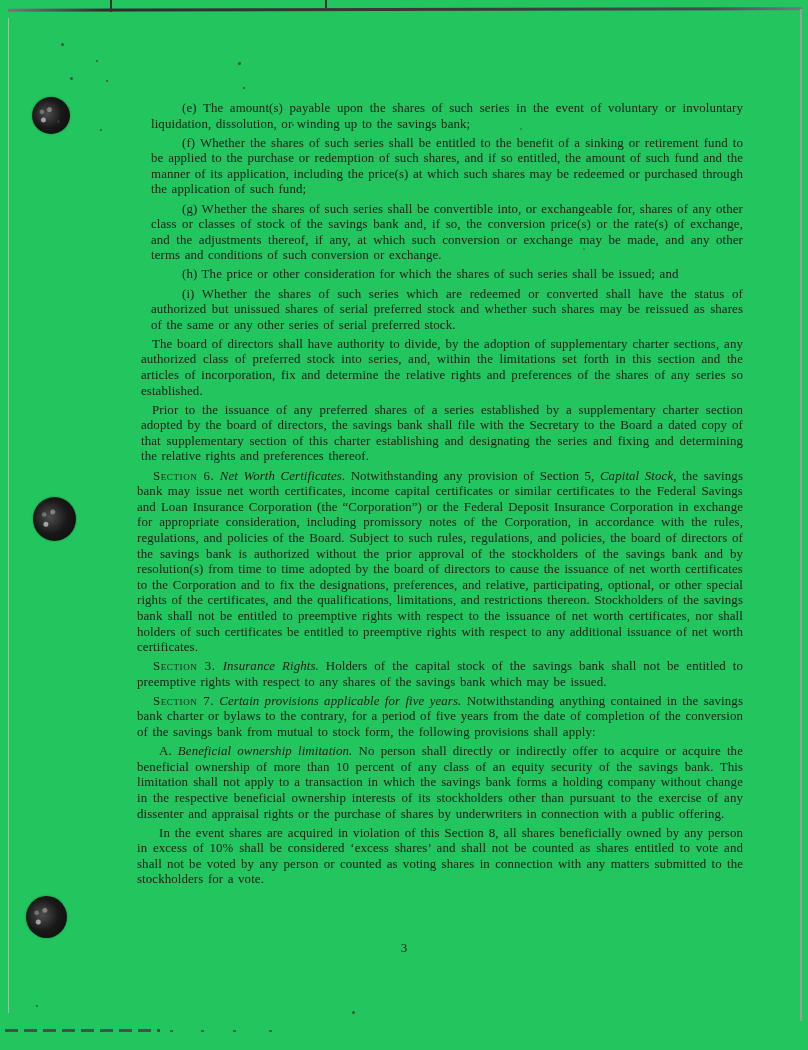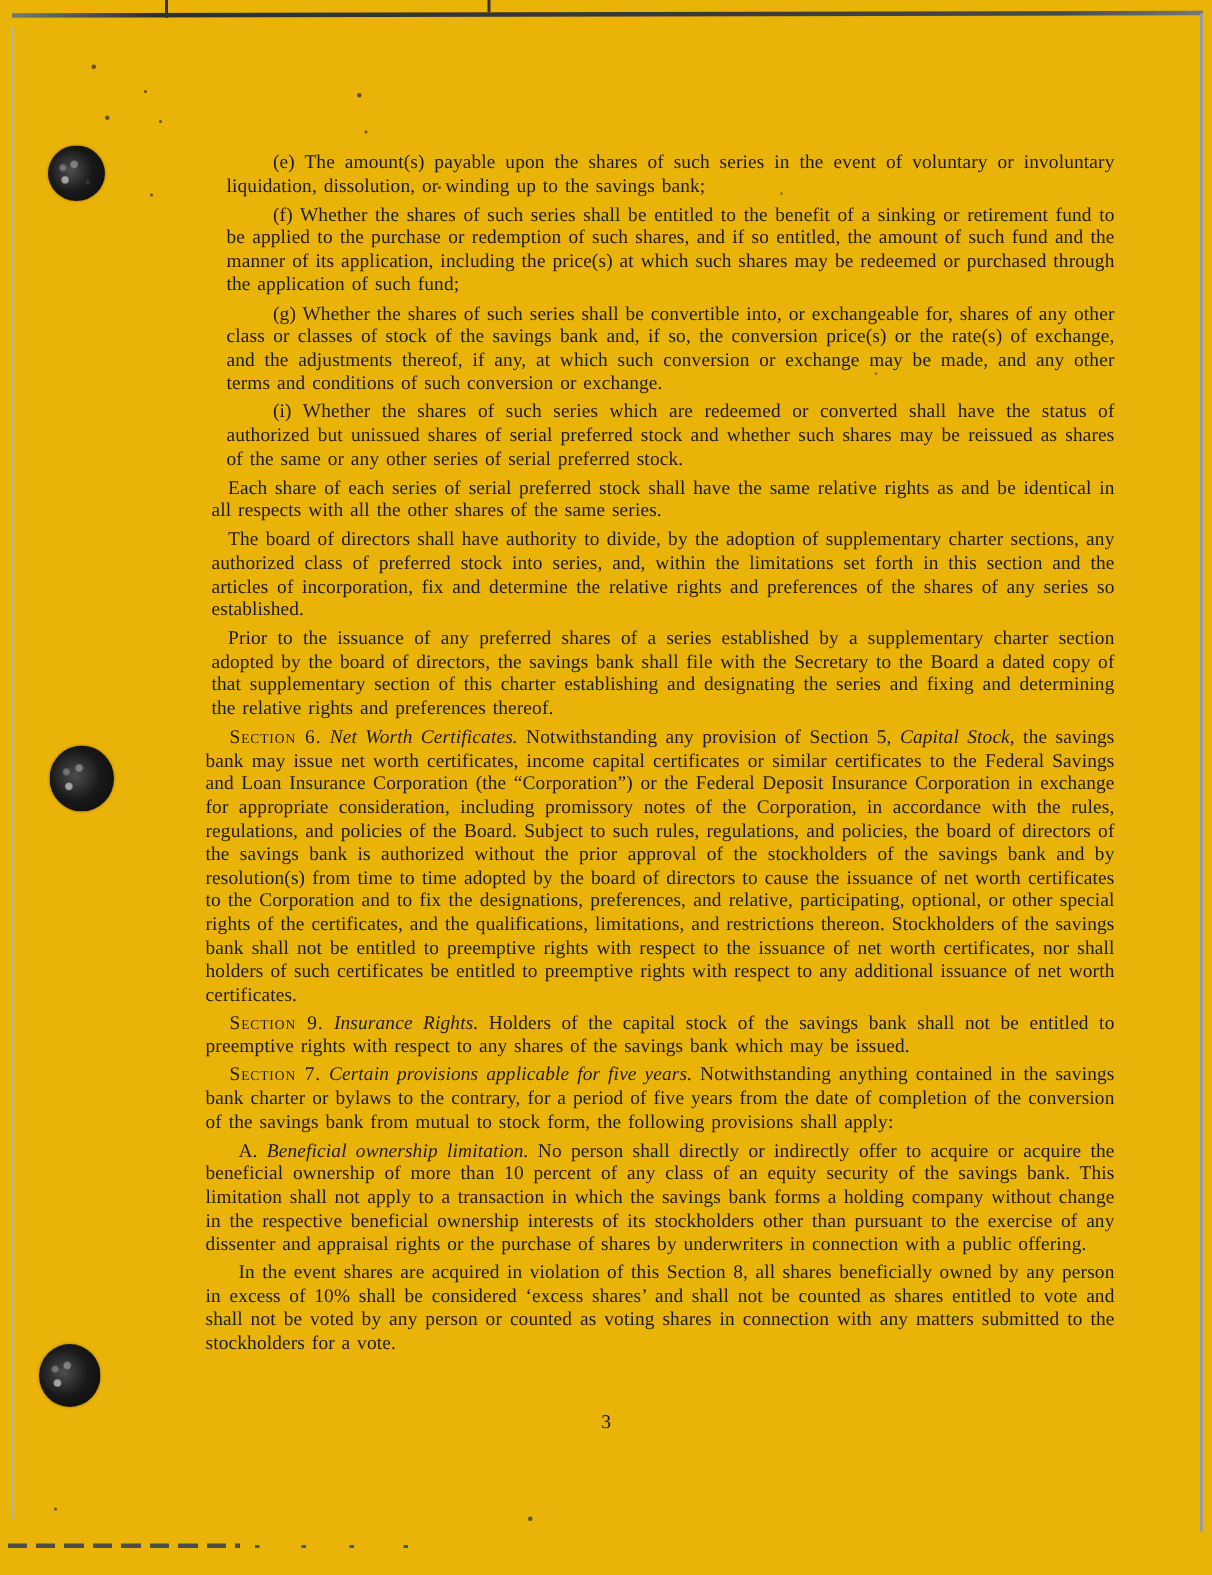--- a/index.html
+++ b/index.html
@@ -3,21 +3,21 @@
 <meta charset="utf-8">
 <style>
   * { margin:0; padding:0; box-sizing:border-box; }
   html,body { width:808px; height:1050px; }
   body {
     position:relative;
     background:#fdfdfc;
     font-family:"Liberation Serif", serif;
     overflow:hidden;
   }
-  .page { position:absolute; inset:0; background:#eab308; }
+  .page { position:absolute; inset:0; background:#22c55e; }
 
   
   .border-top {
     position:absolute; left:8px; top:8px; width:794px; height:3px;
     background:linear-gradient(90deg,#777,#2e2e2e 12%,#3a3a3a 60%,#4a4a4a 88%,#777);
     transform:rotate(-0.12deg);
   }
   .border-right { position:absolute; left:800px; top:9px; width:2px; height:1012px; background:#9b9b9b; }
   .border-left  { position:absolute; left:8px; top:18px; width:1px; height:995px; background:#b3b3b3; }
   .tick { position:absolute; width:2px; background:#333; }
@@ -98,26 +98,26 @@
   <div class="speck s9"></div>
   <div class="speck s10"></div>
   <div class="speck s11"></div>
   <div class="speck s12"></div>
   <div class="speck s13"></div>
 
   <div class="textblock">
       <p class="lettered"><span>(e) The amount(s) payable upon the shares of such series in the event of voluntary or involuntary liquidation, dissolution, or winding up to the savings bank;</span></p>
       <p class="lettered"><span>(f) Whether the shares of such series shall be entitled to the benefit of a sinking or retirement fund to be applied to the purchase or redemption of such shares, and if so entitled, the amount of such fund and the manner of its application, including the price(s) at which such shares may be redeemed or purchased through the application of such fund;</span></p>
       <p class="lettered"><span>(g) Whether the shares of such series shall be convertible into, or exchangeable for, shares of any other class or classes of stock of the savings bank and, if so, the conversion price(s) or the rate(s) of exchange, and the adjustments thereof, if any, at which such conversion or exchange may be made, and any other terms and conditions of such conversion or exchange.</span></p>
+      <p class="lettered"><span>(h) The price or other consideration for which the shares of such series shall be issued; and</span></p>
       <p class="lettered"><span>(i) Whether the shares of such series which are redeemed or converted shall have the status of authorized but unissued shares of serial preferred stock and whether such shares may be reissued as shares of the same or any other series of serial preferred stock.</span></p>
-      <p class="body"><span>Each share of each series of serial preferred stock shall have the same relative rights as and be identical in all respects with all the other shares of the same series.</span></p>
       <p class="body"><span>The board of directors shall have authority to divide, by the adoption of supplementary charter sections, any authorized class of preferred stock into series, and, within the limitations set forth in this section and the articles of incorporation, fix and determine the relative rights and preferences of the shares of any series so established.</span></p>
       <p class="body"><span>Prior to the issuance of any preferred shares of a series established by a supplementary charter section adopted by the board of directors, the savings bank shall file with the Secretary to the Board a dated copy of that supplementary section of this charter establishing and designating the series and fixing and determining the relative rights and preferences thereof.</span></p>
       <p class="section"><span class="sc">Section 6.</span><span class="i">  Net Worth Certificates.</span><span>  Notwithstanding any provision of Section 5, </span><span class="i">Capital Stock,</span><span> the savings bank may issue net worth certificates, income capital certificates or similar certificates to the Federal Savings and Loan Insurance Corporation (the “Corporation”) or the Federal Deposit Insurance Corporation in exchange for appropriate consideration, including promissory notes of the Corporation, in accordance with the rules, regulations, and policies of the Board.  Subject to such rules, regulations, and policies, the board of directors of the savings bank is authorized without the prior approval of the stockholders of the savings bank and by resolution(s) from time to time adopted by the board of directors to cause the issuance of net worth certificates to the Corporation and to fix the designations, preferences, and relative, participating, optional, or other special rights of the certificates, and the qualifications, limitations, and restrictions thereon.  Stockholders of the savings bank shall not be entitled to preemptive rights with respect to the issuance of net worth certificates, nor shall holders of such certificates be entitled to preemptive rights with respect to any additional issuance of net worth certificates.</span></p>
-      <p class="section"><span class="sc">Section 9.</span><span class="i">  Insurance Rights.</span><span>  Holders of the capital stock of the savings bank shall not be entitled to preemptive rights with respect to any shares of the savings bank which may be issued.</span></p>
+      <p class="section"><span class="sc">Section 3.</span><span class="i">  Insurance Rights.</span><span>  Holders of the capital stock of the savings bank shall not be entitled to preemptive rights with respect to any shares of the savings bank which may be issued.</span></p>
       <p class="section"><span class="sc">Section 7.</span><span class="i">  Certain provisions applicable for five years.</span><span>  Notwithstanding anything contained in the savings bank charter or bylaws to the contrary, for a period of five years from the date of completion of the conversion of the savings bank from mutual to stock form, the following provisions shall apply:</span></p>
       <p class="subpara"><span>A.  </span><span class="i">Beneficial ownership limitation.</span><span>  No person shall directly or indirectly offer to acquire or acquire the beneficial ownership of more than 10 percent of any class of an equity security of the savings bank.  This limitation shall not apply to a transaction in which the savings bank forms a holding company without change in the respective beneficial ownership interests of its stockholders other than pursuant to the exercise of any dissenter and appraisal rights or the purchase of shares by underwriters in connection with a public offering.</span></p>
       <p class="subpara"><span>In the event shares are acquired in violation of this Section 8, all shares beneficially owned by any person in excess of 10% shall be considered ‘excess shares’ and shall not be counted as shares entitled to vote and shall not be voted by any person or counted as voting shares in connection with any matters submitted to the stockholders for a vote.</span></p>
     </div>
 
   <div class="page-number">3</div>
 
   <div class="bottom-dashes"></div>
   <div class="bottom-dot bd1"></div>
   <div class="bottom-dot bd2"></div>

